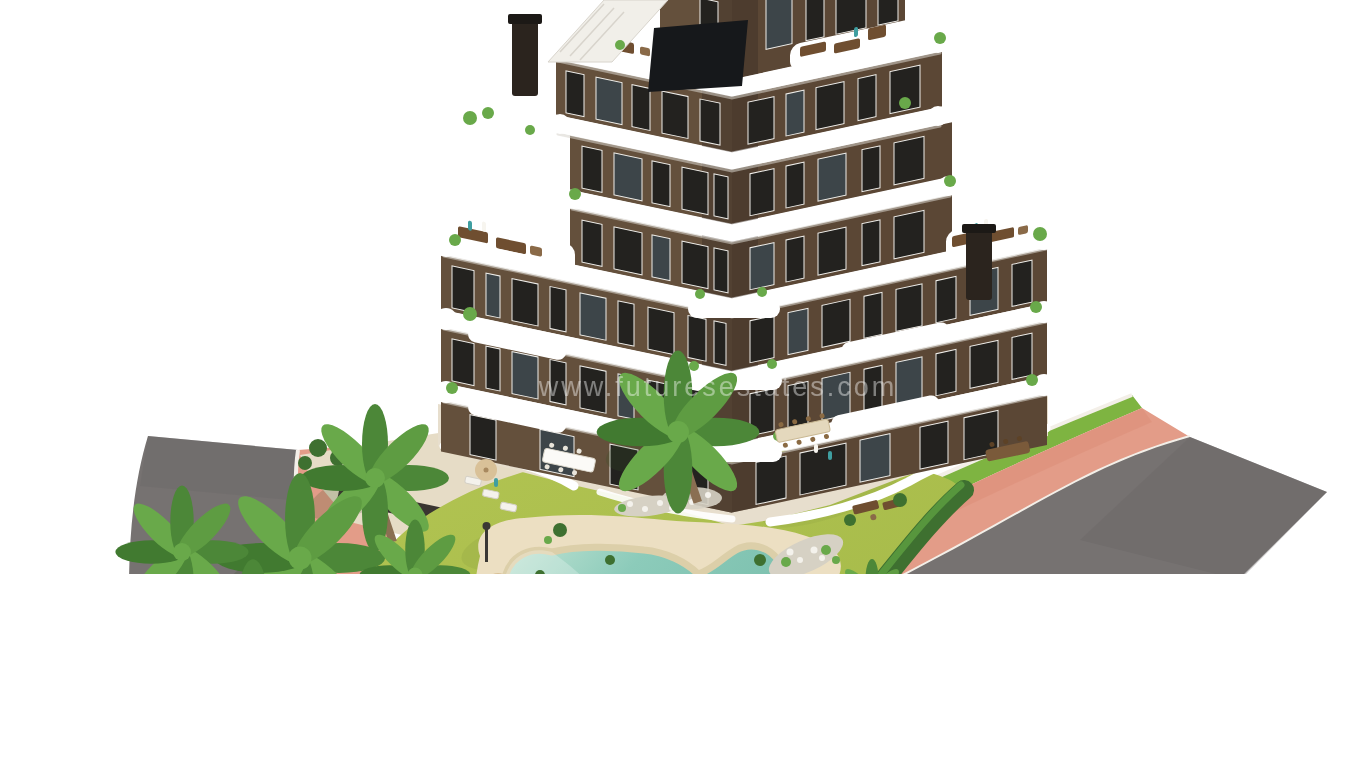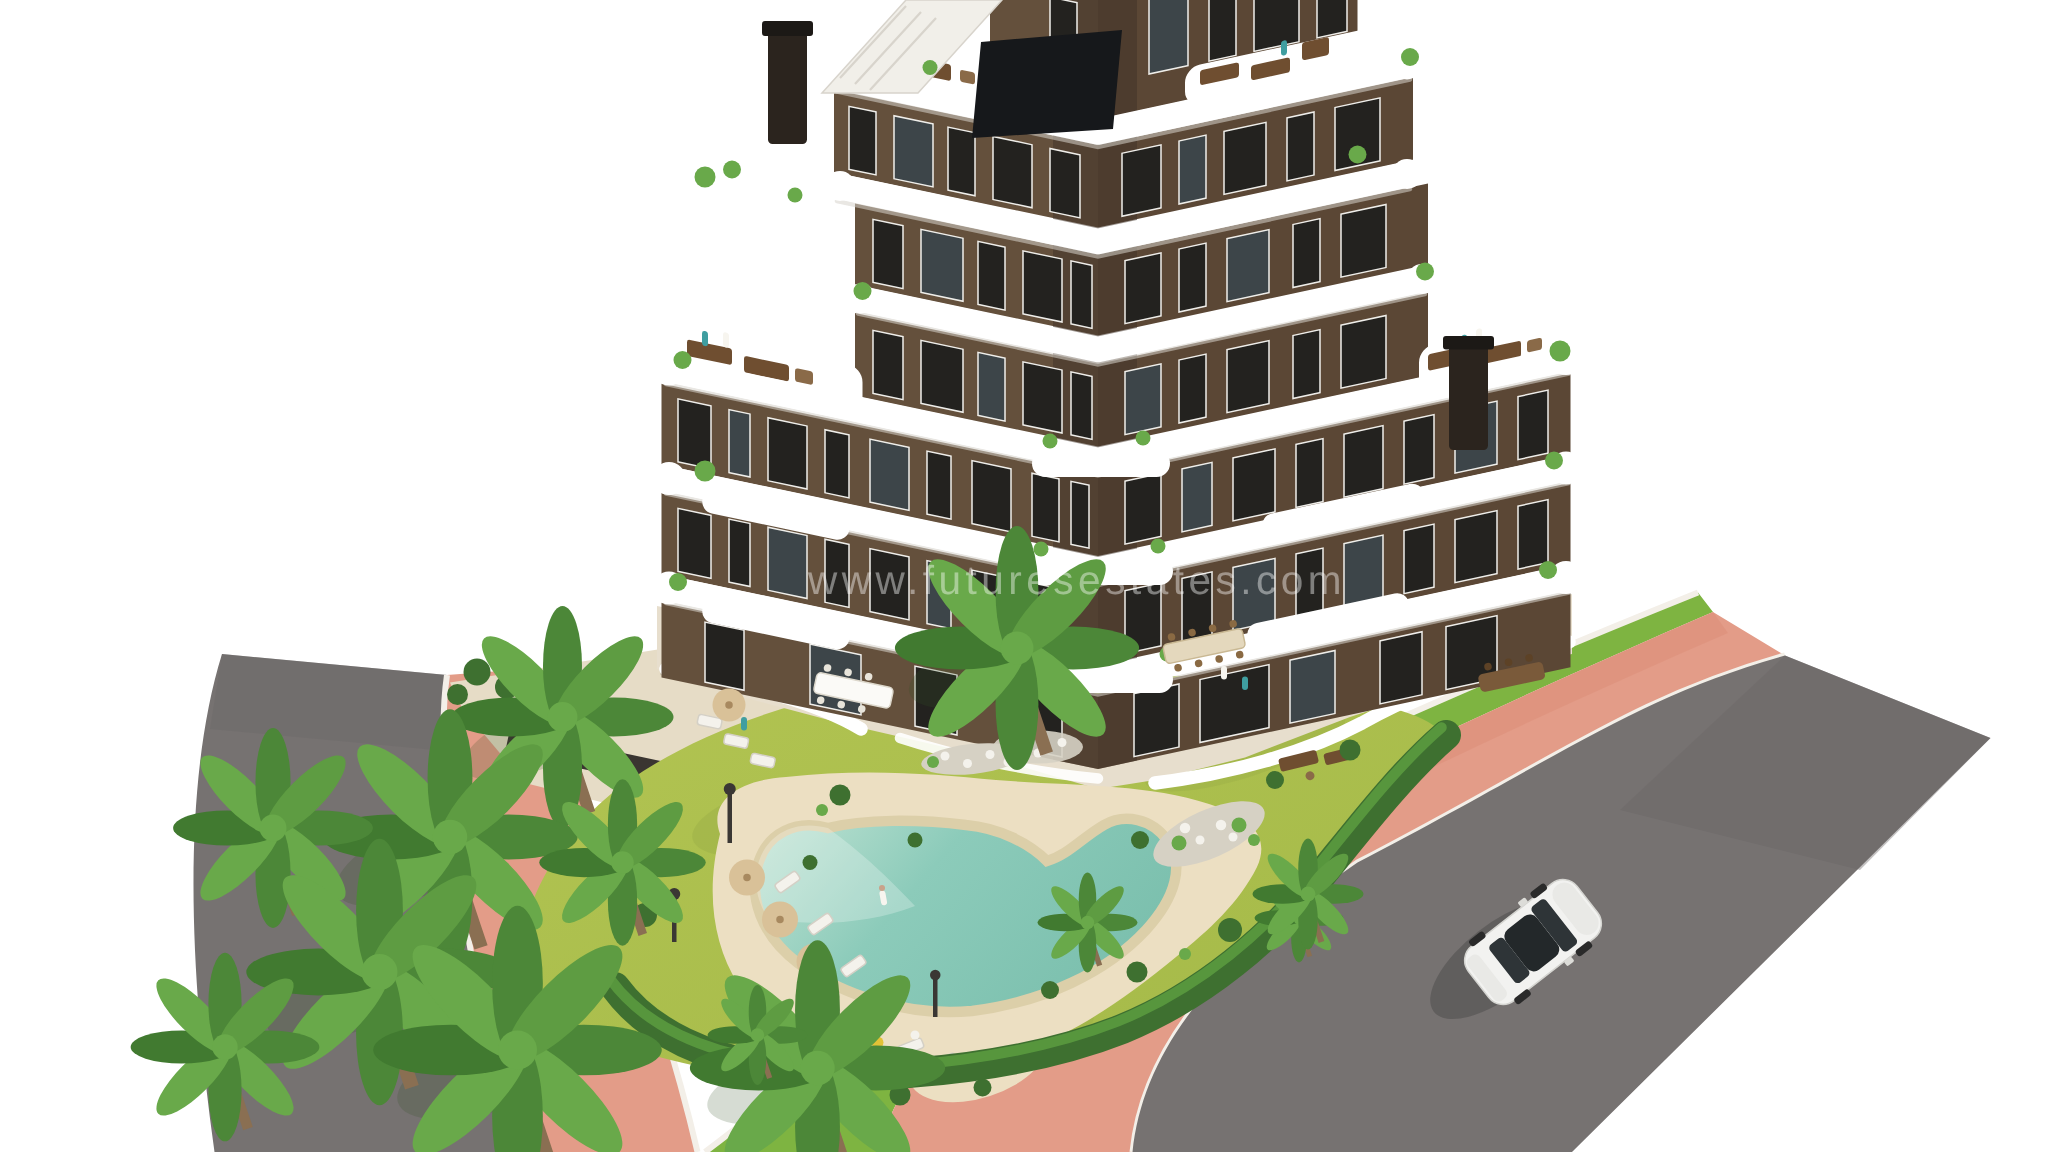--- a/index.html
+++ b/index.html
@@ -1,16 +1,16 @@
 <!DOCTYPE html>
 <html style="--bg: #ffffff; --road: #767271; --roadDark: #6b6767; --sidewalk: #e39c88; --sidewalkDeep: #d98a74; --curb: #f3efe8; --verge: #7eb441; --lawn: #abbf4e; --lawnLight: #bcca59; --lawnDark: #8ba03f; --hedge: #3e7030; --hedgeLight: #5a9a3f; --palm1: #4c8738; --palm2: #69a94a; --trunk: #8a6f52; --sand: #ecdfc2; --sandDeep: #dccfa9; --poolShallow: #c2e4d4; --pool: #8ccbba; --poolDeep: #7cc0ae; --wallL: #64503c; --wallR: #5b4735; --wallDark: #3f3227; --slab: #ffffff; --slabShadow: #d7d3cc; --win: #23221f; --winLight: #3d4549; --frame: #efeeea; --chimney: #2b241e; --terrace: #e7decd; --gravel: #d6d1c4; --stone: #f4f2ec; --sofa: #6f4e30; --parasol: #d9c198; --car: #f2f2f0; --carGlass: #2e3437; --personTeal: #3f9ea0; --personWhite: #f7f5ef; --wallStrip: #3a3531;"><head>
 <meta charset="utf-8">
 <style>
   html,body{margin:0;padding:0;background:#fff;}
-  #stage{width:1366px;height:768px;position:relative;overflow:hidden;background:var(--bg,#fff);}
+  #stage{width:1366px;height:574px;position:relative;overflow:hidden;background:var(--bg,#fff);}
   svg{display:block;}
   
   .c-road{fill:var(--road);}
   .c-sidewalk{fill:var(--sidewalk);}
   .c-verge{fill:var(--verge);}
   .c-sand{fill:var(--sand);}
   .c-terrace{fill:var(--terrace);}
   .c-gravel{fill:var(--gravel);}
   .c-wallL{fill:var(--wallL);}
   .c-wallR{fill:var(--wallR);}

